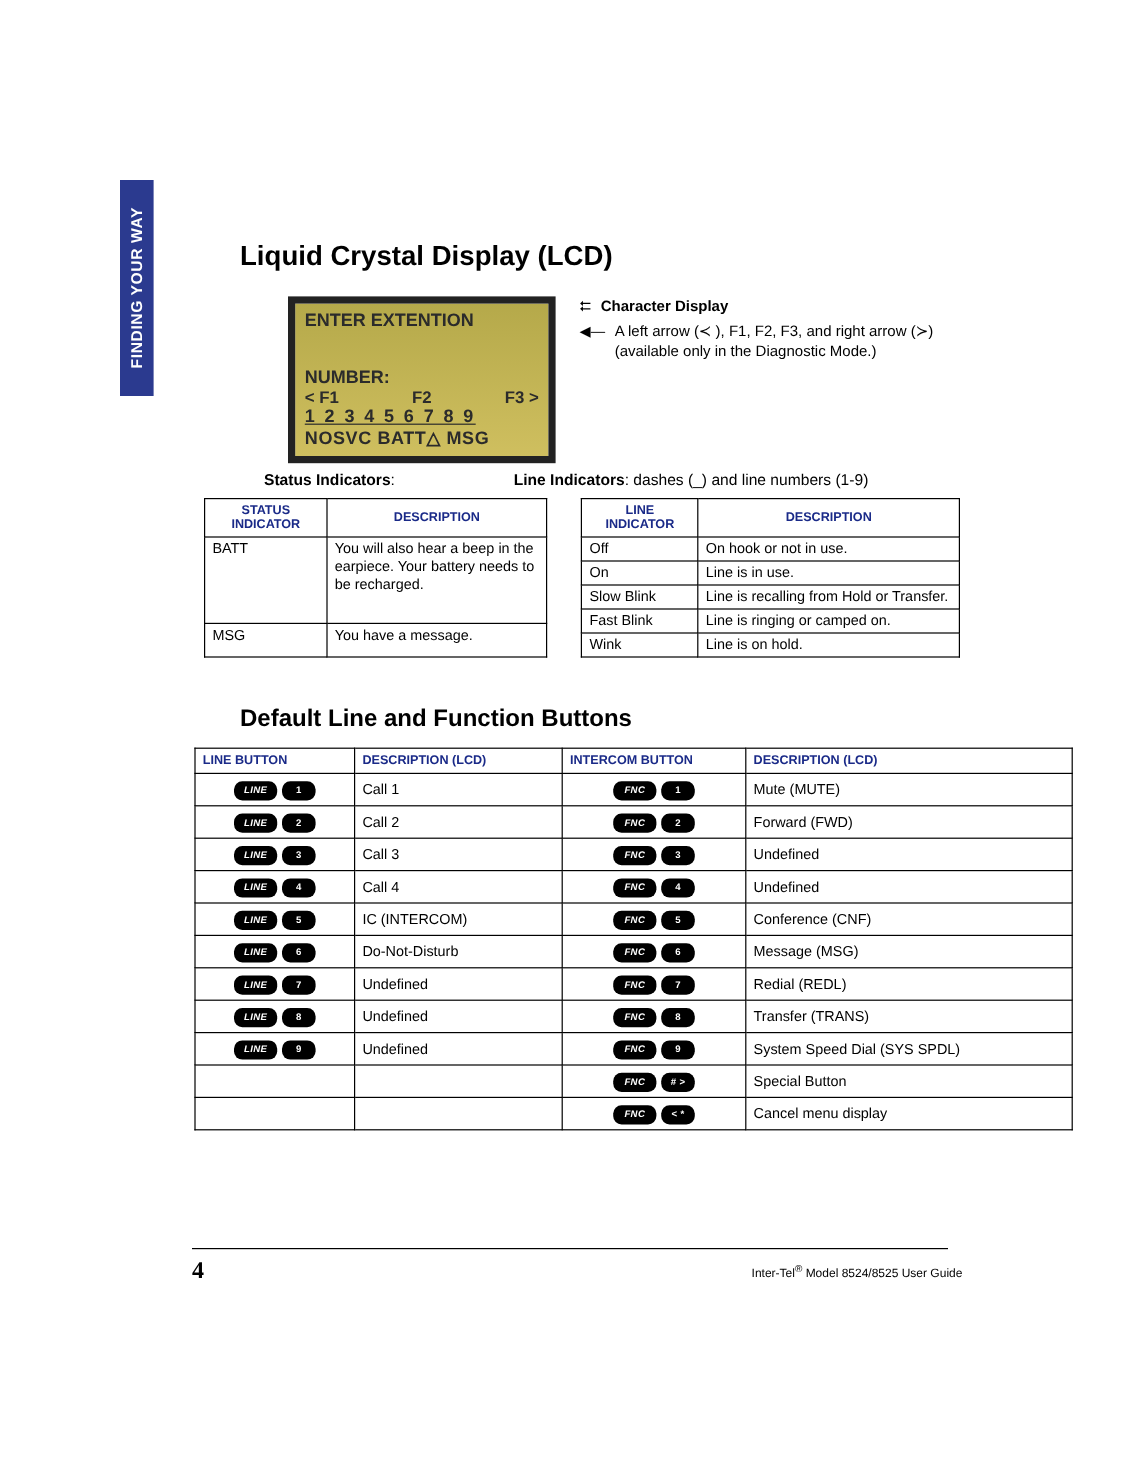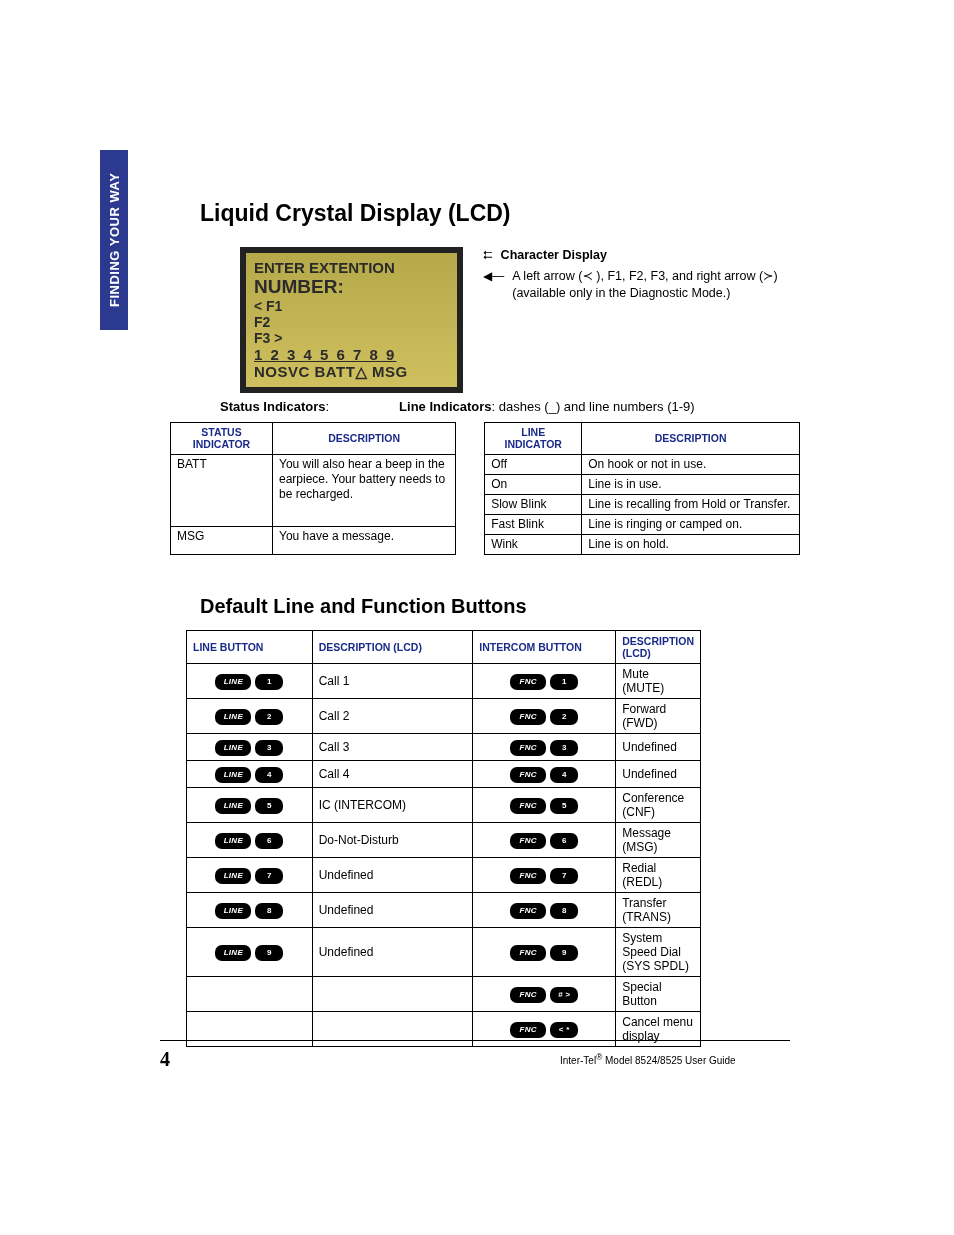--- a/index.html
+++ b/index.html
@@ -47,29 +47,29 @@
     width: 195px;
     border: 6px solid #222;
     background: linear-gradient(#b5a94a,#cfbf5f);
     padding: 6px 8px 6px 8px;
     position: relative;
     font-family: Arial, sans-serif;
     font-weight: bold;
     color: #2b2b2b;
   }
   .lcd-block .l1 { font-size: 15px; letter-spacing: 0px; }
-  .lcd-block .l2 { font-size: 19px; }
-  .lcd-block .l3 { font-size: 14px; display:flex; justify-content:space-between;flex-direction:column; }
+  .lcd-block .l2 { font-size: 15px; margin-top: 30px; }
+  .lcd-block .l3 { font-size: 14px; display:flex; justify-content:space-between; }
   .lcd-block .l4 { font-size: 15px; text-decoration: underline; letter-spacing: 2px;}
   .lcd-block .l5 { font-size: 15px; letter-spacing: 0.5px;}
   .lcd-annot { font-size: 12.5px; line-height: 1.35; }
   .lcd-annot .row { display:flex; align-items:flex-start; gap:8px; margin-bottom:4px;}
   .lcd-annot .glyph { font-size: 12px; line-height:1; position:relative; top:2px;}
   .alarm-row { margin: 14px 0 6px 160px; font-size: 13px; }
-  .labels-row { display:flex; gap: 70px; margin: 6px 0 8px 60px; font-size: 13px;}
+  .labels-row { display:flex; gap: 99px; margin: 6px 0 8px 60px; font-size: 13px;}
   .tables-row { display: flex; gap: 28px; padding-left: 10px;}
   table.info {
     border-collapse: collapse;
     font-size: 12px;
   }
   table.info th {
     background: #fff;
     color: #1a2a88;
     font-weight: bold;
     border: 1px solid #000;
@@ -86,22 +86,22 @@
     line-height: 1.25;
   }
   .status-table { width: 290px; }
   .status-table th:first-child { width: 85px; }
   .line-table { width: 320px; }
   .line-table th:first-child { width: 80px;}
   h2.section-title2 { font-size: 20px; font-weight: bold; margin: 40px 0 12px 40px;}
   table.big {
     border-collapse: collapse;
     font-size: 12px;
-    width: 515px;
-    margin-left: 26px;
+    width: 732px;
+    margin-left: 2px;
   }
   table.big th {
     color: #1a2a88;
     font-weight: bold;
     border: 1px solid #000;
     padding: 4px 6px;
     font-size: 10.5px;
     text-align: left;
   }
   table.big td {
@@ -138,23 +138,24 @@
   .page-num {
     position: absolute;
     left: 160px;
     top: 1048px;
     font-size: 20px;
     font-weight: bold;
     font-family: Georgia, 'Times New Roman', serif;
   }
   .footer-right {
     position: absolute;
-    left: 560px;
+    left: 572px;
     top: 1052px;
     font-size: 10px;
+    text-align: right;
     width: 230px;
   }
 </style>
 </head>
 <body>
 
 <div class="side-tab">FINDING YOUR WAY</div>
 
 <div class="page">
 

